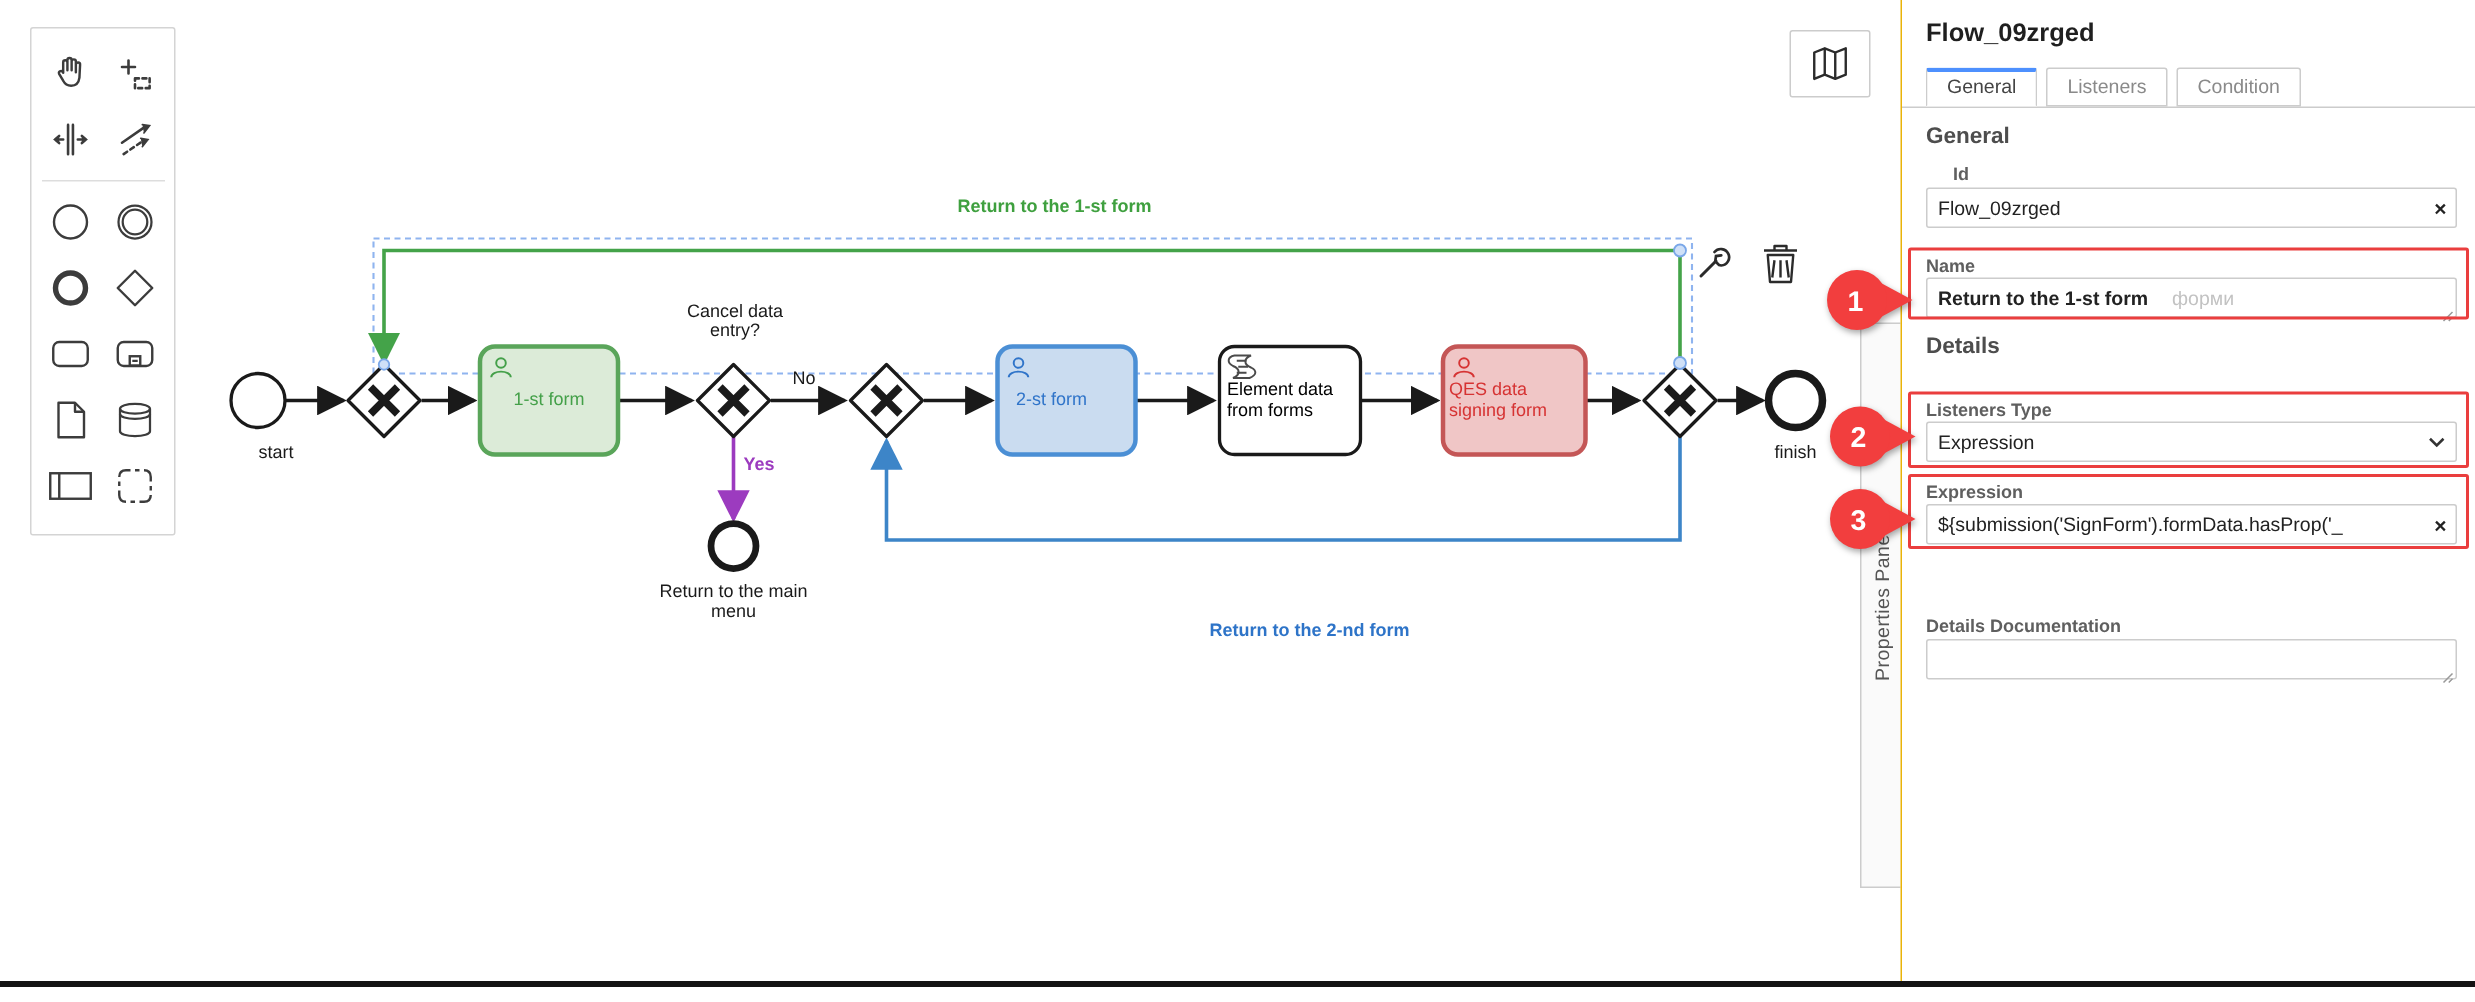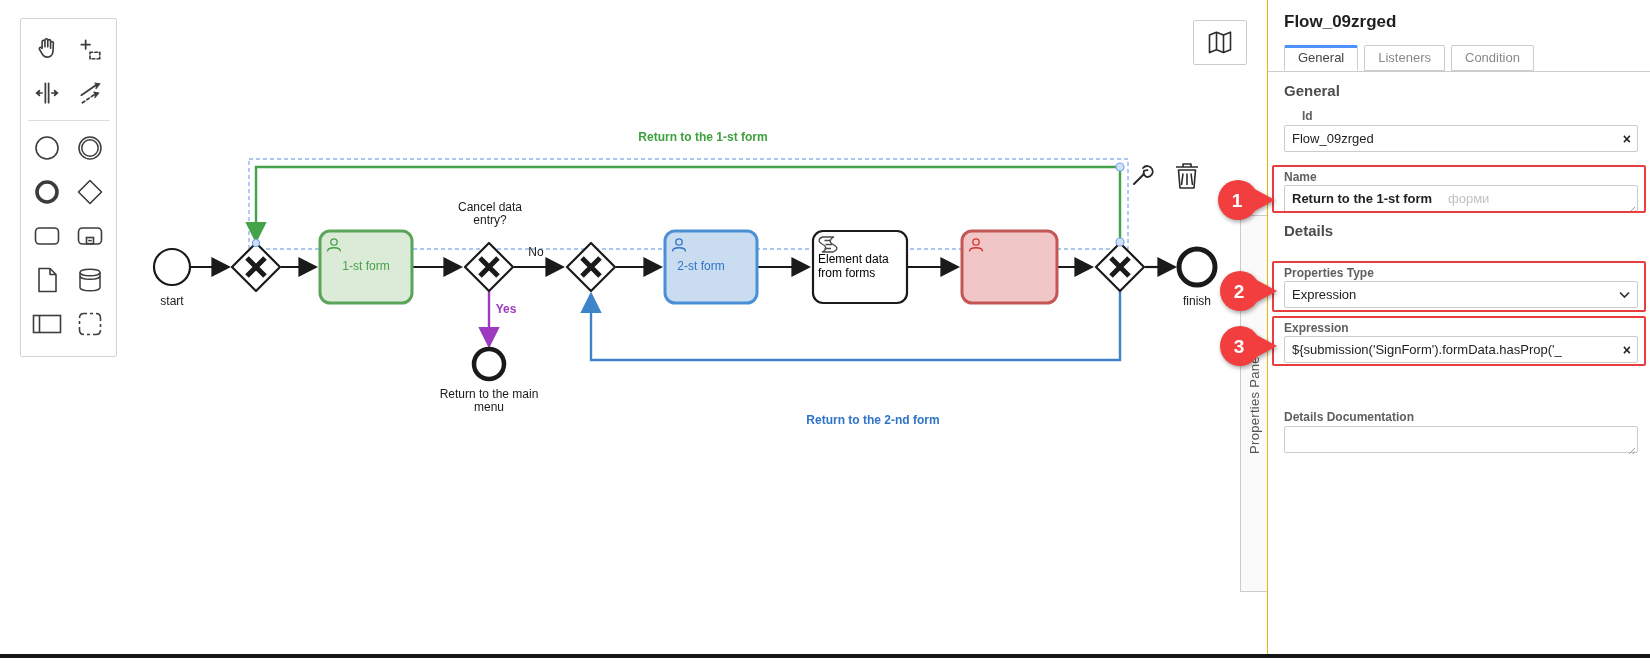--- a/index.html
+++ b/index.html
@@ -272,25 +272,26 @@
       <path d="M1134,184 L1144,174"></path>
       <path d="M1143,168 a5.5,5.5 0 1 1 4.5,9 l-1.5,-0.3 -2.5,-2.5 0.5,-3.5 3.5,-0.5" stroke-width="1.8"></path>
     </g>
     <g stroke="#2b2b2b" fill="none" stroke-width="1.6" stroke-linejoin="round">
       <path d="M1176,167 H1198 M1183,167 V164 H1191 V167"></path>
       <path d="M1178.5,170 H1195.5 L1194,188 H1180 Z"></path>
       <path d="M1183,173.5 L1181.5,185 M1187,173.5 V185 M1191,173.5 L1192.5,185"></path>
     </g>
   </svg>
 
-  <div class="cv-label" style="left:172px; top:295px;">start</div>
+  <div class="cv-label" style="left:184px; top:295px;">start</div>
   <div class="cv-label" style="left:1197px; top:295px;">finish</div>
   <div class="task-label lbl-task-green" style="left:322px; top:233px; width:88px; height:68px;">1-st form</div>
   <div class="task-label lbl-task-blue" style="left:667px; top:233px; width:68px; height:68px;">2-st form</div>
   <div class="task-label" style="left:818px; top:233px; width:84px; height:68px;">Element data from forms</div>
+  <div class="task-label lbl-task-red" style="left:966px; top:233px; width:87px; height:68px;">QES data signing form</div>
   <div class="cv-label wrap" style="left:490px; top:201px; width:92px;">Cancel data entry?</div>
   <div class="cv-label" style="left:536px; top:246px;text-align:right;">No</div>
   <div class="cv-label lbl-purple" style="left:506px; top:303px;">Yes</div>
   <div class="cv-label wrap" style="left:489px; top:388px; width:120px;">Return to the main menu</div>
   <div class="cv-label lbl-green" style="left:703px; top:131px;">Return to the 1-st form</div>
   <div class="cv-label lbl-blue" style="left:873px; top:370px;">Return to the 2-nd form</div>
 
   <div class="minimap-btn">
     <svg width="28" height="25" viewBox="0 0 28 25" stroke="#2b2b2b" stroke-width="1.6" fill="none" stroke-linejoin="round">
       <path d="M3.5,5 L10.5,2.2 L17.5,5 L24.5,2.2 V19.8 L17.5,22.6 L10.5,19.8 L3.5,22.6 Z"></path>
@@ -324,21 +325,21 @@
     <div class="pp-field" style="top:185px;">
       <textarea class="pp-textarea bold" spellcheck="false" style="">Return to the 1-st form</textarea>
       <span class="ghost-text">форми</span>
       <svg class="resize-grip" width="9" height="9" viewBox="0 0 9 9">
           <path d="M8,2 L2,8 M8,5.5 L5.5,8" stroke="#999" stroke-width="1"></path>
         </svg>
     </div>
 
     <div class="pp-section" style="top:222px;">Details</div>
 
-    <div class="pp-label" style="top:266px;">Properties Type</div>
+    <div class="pp-label" style="top:266px;">Listeners Type</div>
     <div class="pp-field" style="top:281px;">
       <div class="pp-select">
         <span>Expression</span>
         <svg class="chev" width="11" height="7" viewBox="0 0 11 7">
             <path d="M1,1 L5.5,5.5 L10,1" stroke="#333" stroke-width="1.7" fill="none"></path>
           </svg>
       </div>
     </div>
 
     <div class="pp-label" style="top:321px;">Expression</div>

